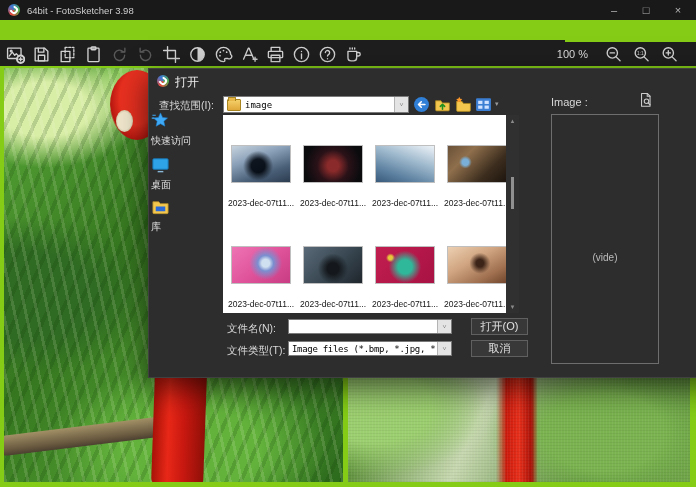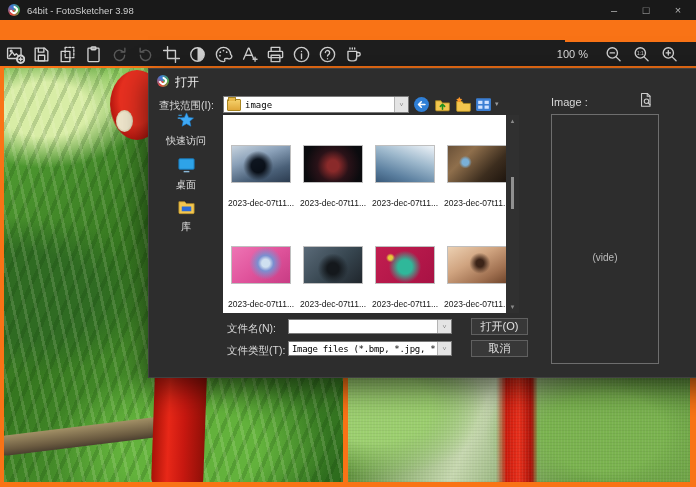--- a/index.html
+++ b/index.html
@@ -1,16 +1,16 @@
 <!DOCTYPE html>
 <html><head>
 <meta charset="utf-8">
 <style>
   html,body{margin:0;padding:0;background:#141414;}
-  #app{position:relative;width:696px;height:487px;background:#f97316;overflow:hidden;
+  #app{position:relative;width:696px;height:487px;background:#84cc16;overflow:hidden;
        font-family:"Liberation Sans",sans-serif;user-select:none;}
   
   .titlebar{position:absolute;left:0;top:0;width:696px;height:20px;background:#191919;
             display:flex;align-items:center;padding-left:8px;box-sizing:border-box;}
   .applogo{width:12px;height:12px;border-radius:50%;flex:0 0 auto;
            background:conic-gradient(from 210deg,#e84b3c,#3b78d8,#4caf50,#e84b3c);position:relative;}
   .applogo::after{content:"";position:absolute;inset:2px;border-radius:50%;
            border:2px solid #fff;border-left-color:transparent;transform:rotate(40deg);}
   .wtitle{color:#cfcfcf;font-size:9.5px;margin-left:7px;}
   .winctl{position:absolute;right:2px;top:0;height:20px;display:flex;}
@@ -82,21 +82,21 @@
          font-family:"DejaVu Sans Mono",monospace;font-size:9px;color:#000;box-sizing:border-box;
          overflow:hidden;}
   .combo .cval{white-space:nowrap;overflow:hidden;flex:1 1 auto;}
   .combo .arrow{flex:0 0 13px;align-self:stretch;background:#e4e4e4;border-left:1px solid #b4b4b4;
          display:flex;align-items:center;justify-content:center;font-size:7px;color:#555;}
   .navicon{position:absolute;width:17px;height:17px;top:27px;}
   .navicon svg{width:17px;height:17px;}
   .navcaret{position:absolute;top:31px;font-size:7px;color:#999;}
   
   .place{position:absolute;left:2px;width:70px;height:42px;display:flex;flex-direction:column;
-         align-items:center;justify-content:flex-start;}
+         justify-content:flex-start;}
   .place svg{width:19px;height:19px;}
   .place .plabel{font-size:10px;color:#e0e0e0;margin-top:4px;white-space:nowrap;}
   
   .filelist{position:absolute;left:74px;top:46px;width:283px;height:198px;background:#fff;overflow:hidden;}
   .file-item{position:absolute;width:68px;display:flex;flex-direction:column;align-items:center;gap:12px;}
   .thumb{width:58px;height:36px;box-shadow:0 0 0 1px rgba(0,0,0,.25);}
   .fname{font-size:8.5px;color:#151515;margin-top:4px;white-space:nowrap;}
   .t1{background:linear-gradient(160deg,#c7d3de 0%,#8aa0b8 35%,#4a6078 70%,#2c3c50 100%),
        radial-gradient(circle at 45% 55%, #1c242e 0 18%, transparent 40%);background-blend-mode:multiply;}
   .t2{background:radial-gradient(circle at 50% 55%, #8a2a2a 0 16%, #2a1218 45%, #0b0b0e 80%);}

